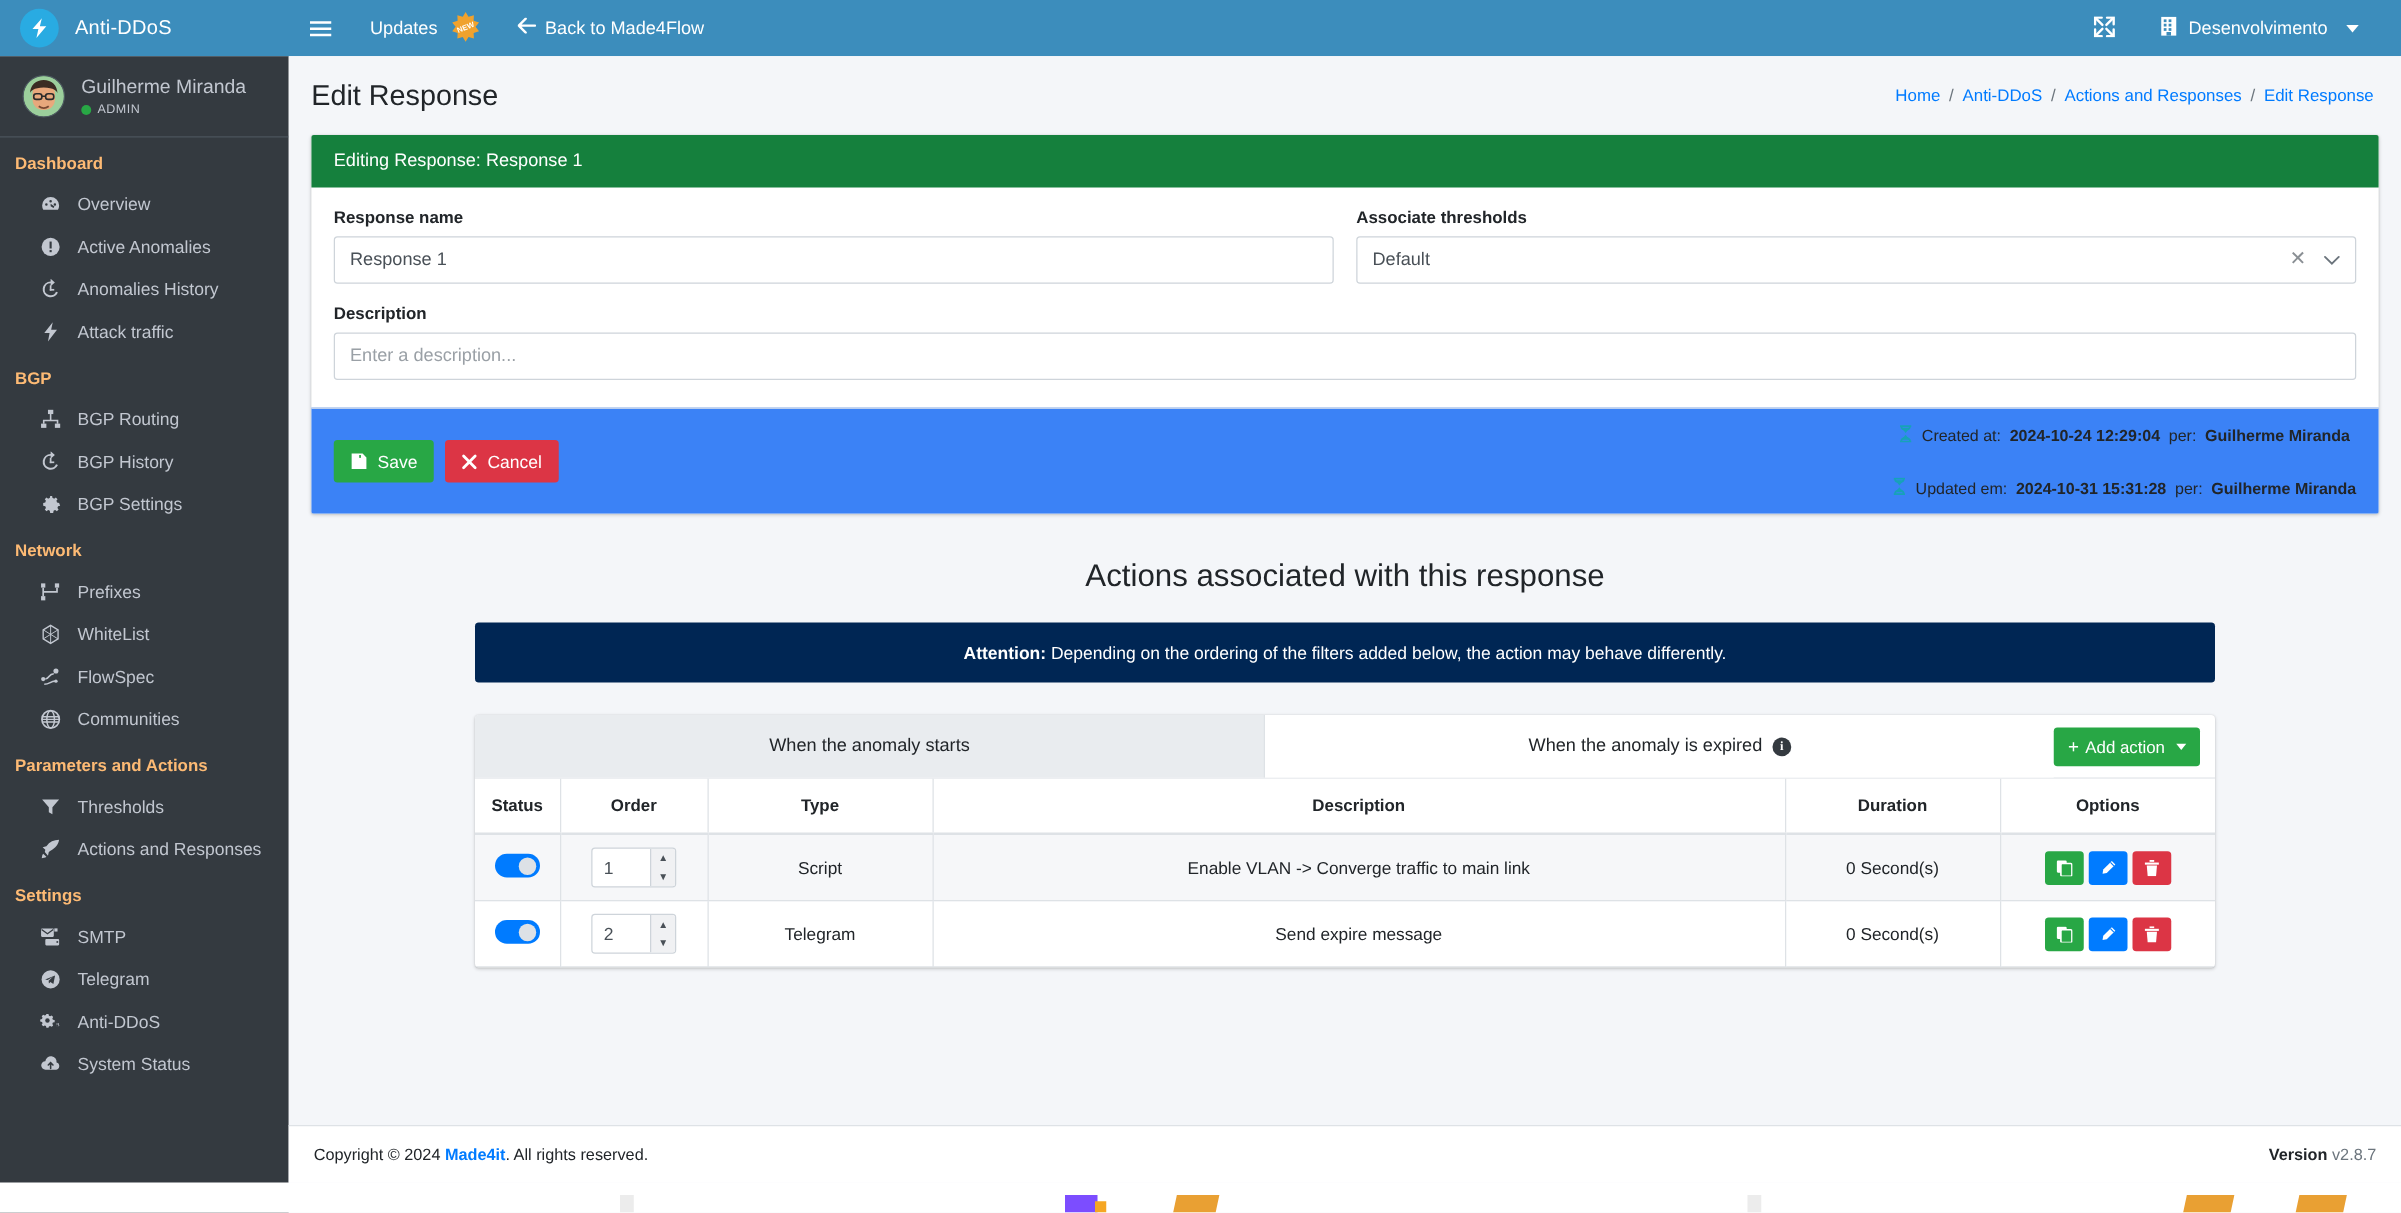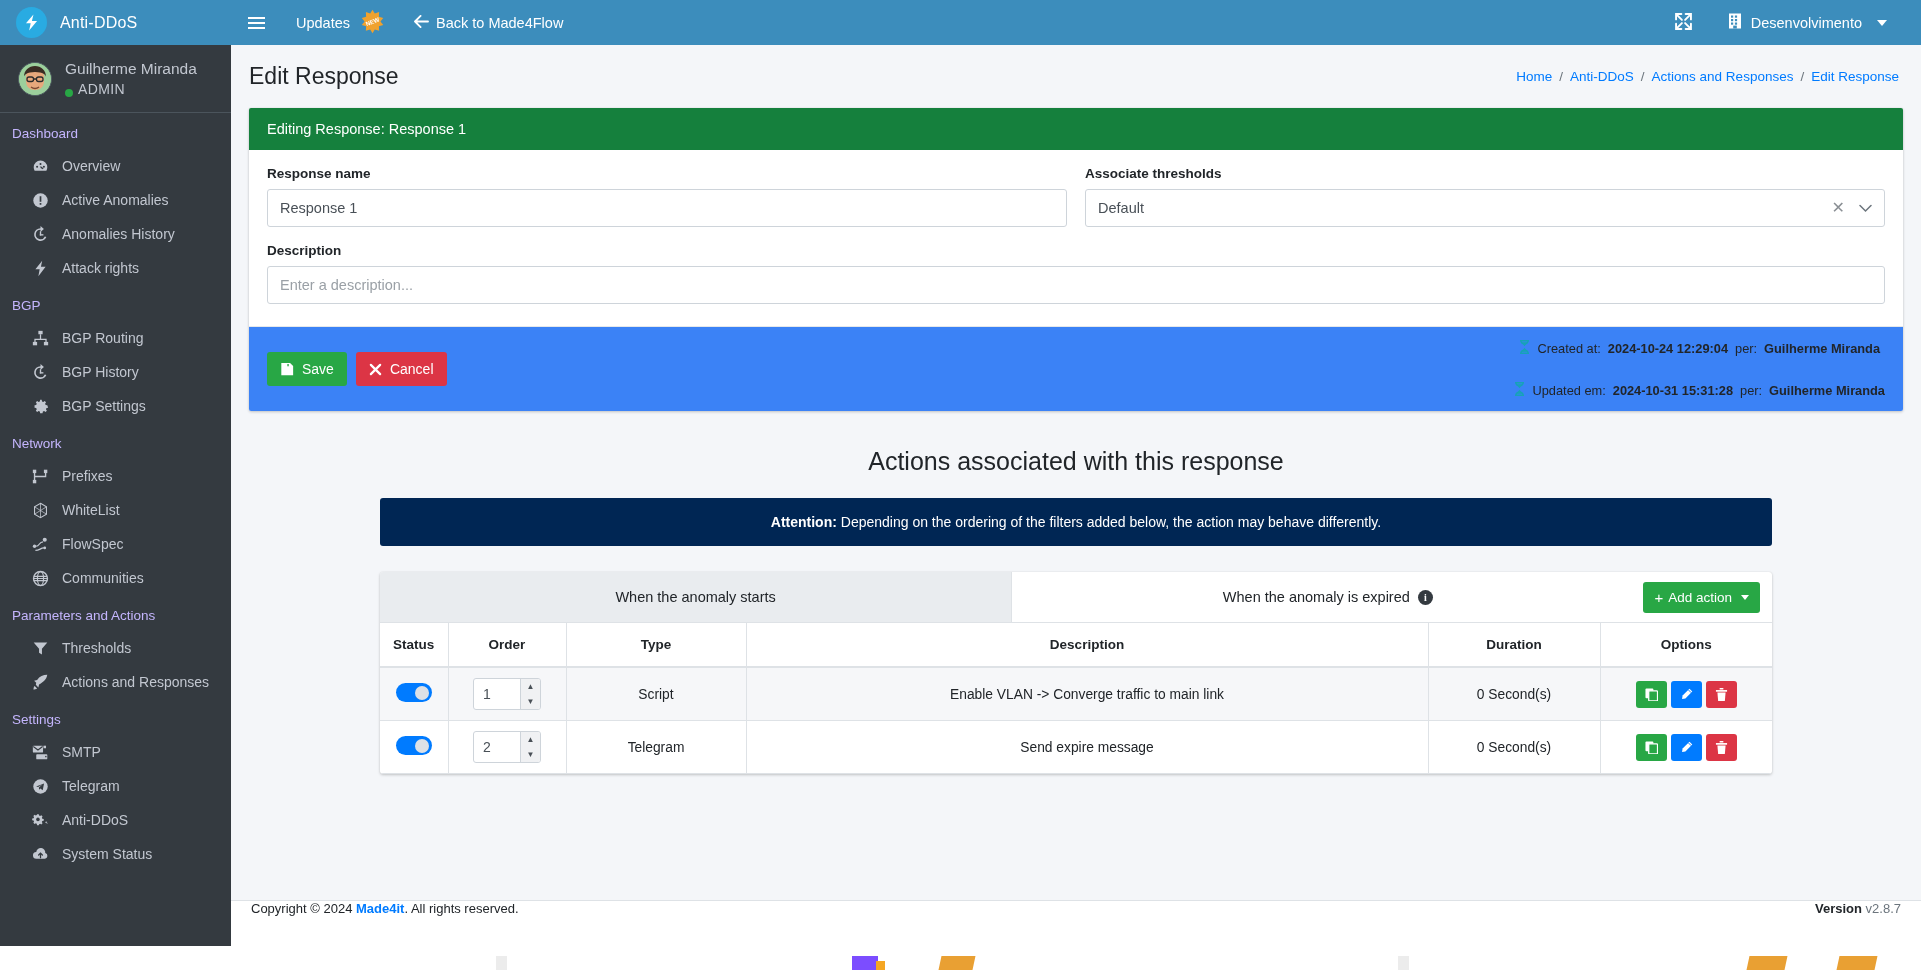--- a/index.html
+++ b/index.html
@@ -68,29 +68,29 @@
     border-bottom: 1px solid #4b545c;
   }
   .avatar {
     width: 34px; height: 34px; border-radius: 50%; flex: 0 0 34px;
     background: #8fc98f; overflow: hidden; position: relative;
     border: 1px solid #4f5b62;
   }
   .user-meta { display: flex; flex-direction: column; gap: 3px; }
   .user-name { color: #c2c7d0; font-size: 15.5px; }
   .user-role {
-    color: #c2c7d0; font-size: 14px; letter-spacing: .4px;
-    display: flex; align-items: flex-end; gap: 5px;
+    color: #c2c7d0; font-size: 10px; letter-spacing: .4px;
+    display: flex; align-items: center; gap: 5px;
   }
   .dot-online {
     width: 8px; height: 8px; border-radius: 50%; background: #28a745;
     display: inline-block;
   }
   .nav-section {
-    color: #c4b5fd; font-size: 13.5px; padding: 13px 16px 8px 12px;
+    color: #fdba74; font-size: 13.5px; padding: 13px 16px 8px 12px; font-weight: bold;
   }
   .menu-item {
     display: flex; align-items: center; gap: 12px;
     padding: 7px 10px 7px 24px; color: #c2c7d0; font-size: 14px;
     cursor: pointer; border-radius: 3px; margin: 0 6px;
   }
   .menu-ico {
     width: 20px; height: 20px; flex: 0 0 20px;
     display: flex; align-items: center; justify-content: center;
   }
@@ -262,21 +262,21 @@
     cursor: pointer;
   }
   .obtn svg { display: block; fill: #fff; }
   .ob-green { background: #28a745; }
   .ob-blue  { background: #007bff; }
   .ob-red   { background: #dc3545; }
 
   .footer {
     position: absolute; left: 231px; right: 0; bottom: 24px; height: 46px;
     background: #ffffff; border-top: 1px solid #dee2e6;
-    display: flex; padding: 0 20px;
+    display: flex; align-items: center; padding: 0 20px;
     font-size: 13px; color: #212529;
   }
   .footer a { color: #007bff; text-decoration: none; font-weight: bold; }
   .footer .ver { margin-left: auto; }
   .footer .ver b { font-weight: bold; }
   .footer .ver span { color: #6c757d; }
 
   .taskbar {
     position: absolute; left: 0; right: 0; bottom: 0; height: 24px;
     background: #ffffff; overflow: hidden;
@@ -401,21 +401,21 @@
         </svg>
     </span>
     <span>Anomalies History</span>
   </div>
   <div class="menu-item">
     <span class="menu-ico">
       <svg width="17" height="17" viewBox="0 0 20 20">
           <path d="M12 1 L4 11 h5 l-1.5 8 L16 8 h-5.5z"></path>
         </svg>
     </span>
-    <span>Attack rights</span>
+    <span>Attack traffic</span>
   </div>
 
   <div class="nav-section">BGP</div>
   <div class="menu-item">
     <span class="menu-ico">
       <svg width="17" height="17" viewBox="0 0 20 20">
           <rect x="7.5" y="1" width="5" height="4"></rect>
           <rect x="1" y="14" width="5" height="4"></rect>
           <rect x="14" y="14" width="5" height="4"></rect>
           <path d="M10 5v4M3.5 14v-3h13v3M10 9v2" stroke="#c2c7d0" stroke-width="1.5" fill="none"></path>

